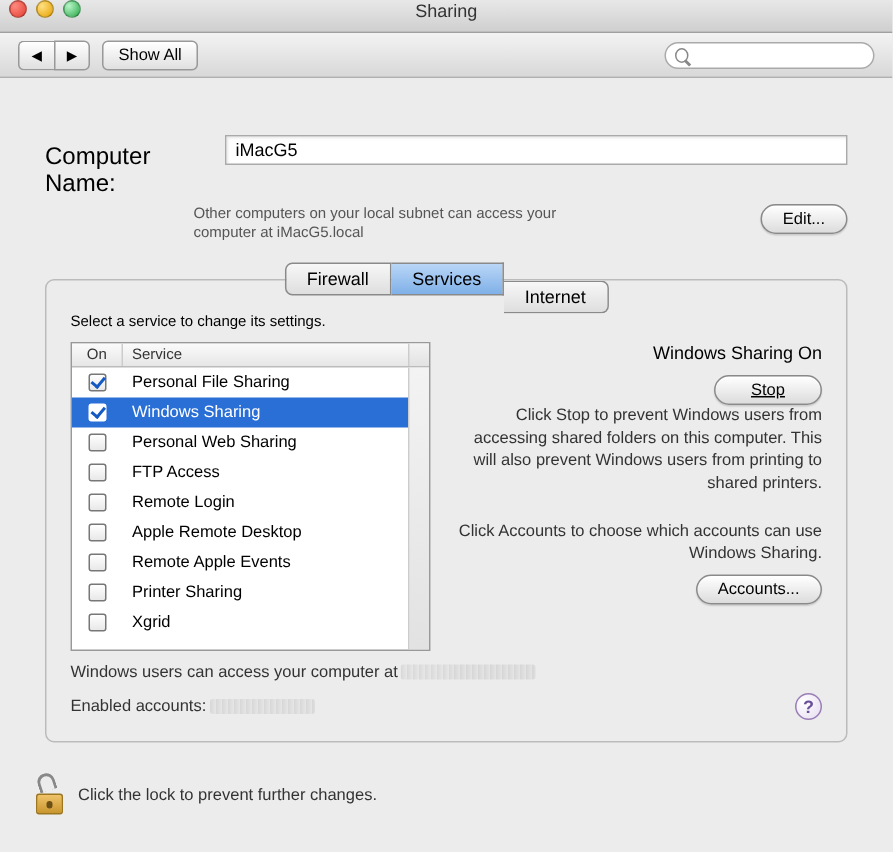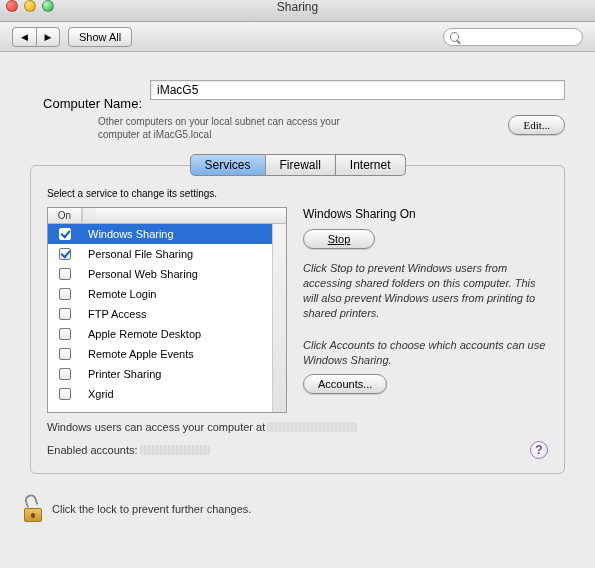--- a/index.html
+++ b/index.html
@@ -64,32 +64,32 @@
     display: flex;
     align-items: center;
     padding: 0 6px;
   }
   .search input { border: none; outline: none; width: 100%; font-size: 11px; background: transparent; }
   .mag { width:10px; height:10px; border:1.5px solid #888; border-radius:50%; position:relative; margin-right:4px; }
   .mag::after { content:''; position:absolute; width:5px; height:1.5px; background:#888; transform:rotate(45deg); bottom:-2px; right:-3px; }
 
   .content { padding: 16px 30px 8px 30px; }
   .row { display: flex; align-items: center; margin-bottom: 4px; }
-  .lbl { width: 120px; text-align: right; padding-right: 8px; font-size: 13px; margin-top: 28px; }
+  .lbl { width: 120px; text-align: left; padding-right: 8px; font-size: 16px; margin-top: 28px; }
   .textfield {
     flex: 1;
     height: 20px;
     border: 1px solid #aaa;
     background: #fff;
     padding: 0 6px;
     font-size: 12px;
     box-shadow: inset 1px 1px 2px rgba(0,0,0,0.1);
   }
-  .subnote { font-size: 10px; color: #555; margin-left: 68px; max-width: 260px; line-height: 1.3; }
-  .editbtn { margin-left: auto; font-family: Liberation Serif, serif; }
+  .subnote { font-size: 10px; color: #555; margin-left: 99px; max-width: 260px; line-height: 1.3; }
+  .editbtn { margin-left: auto; }
   .pillbtn {
     background: linear-gradient(#ffffff, #dcdcdc);
     border: 1px solid #8a8a8a;
     border-radius: 12px;
     height: 20px;
     padding: 0 14px;
     font-size: 11px;
     display: inline-flex; align-items: center; justify-content:center;
     box-shadow: 0 1px 0 rgba(255,255,255,0.7) inset, 0 1px 1px rgba(0,0,0,0.15);
     cursor: default;
@@ -112,21 +112,21 @@
   }
   .tab {
     border: 1px solid #8a8a8a;
     height: 22px;
     padding: 0 14px;
     font-size: 12px;
     display: flex; align-items: center;
     background: linear-gradient(#f7f7f7, #dedede);
   }
   .tab:first-child { border-top-left-radius: 5px; border-bottom-left-radius: 5px; }
-  .tab:last-child { border-top-right-radius: 5px; border-bottom-right-radius: 5px; }
+  .tab:last-child { border-top-right-radius: 5px; border-bottom-right-radius: 5px; margin-top: 12px; }
   .tab + .tab { border-left: none; }
   .tab.active { background: linear-gradient(#b9d6f7, #7fb0e8); }
 
   .instruct { font-size: 10px; margin-bottom: 8px; }
   .cols { display: flex; gap: 16px; }
   .listwrap {
     width: 240px;
     height: 206px;
     border: 1px solid #999;
     background: #fff;
@@ -164,23 +164,23 @@
     border-left: 2px solid #1559c3;
     border-bottom: 2px solid #1559c3;
     transform: rotate(-50deg);
     margin-top:-2px;
   }
   .svc-row.selected .checkbox.checked::after {
     border-color: #1559c3;
   }
   .svc-row.selected .checkbox { background:#fff; border-color:#fff; }
 
-  .rightcol { flex: 1; font-size: 11px; }
+  .rightcol { flex: 1; font-size: 11px; text-align: right; }
   .rc-title { font-size: 12px; margin-bottom: 8px; }
-  .rc-text { color: #333; margin: 12px 0 18px 0; line-height: 1.35; font-style: italic; }
+  .rc-text { color: #333; margin: 0 0 18px 0; line-height: 1.35; }
 
   .footer-row { font-size: 11px; color: #333; margin-top: 8px; display:flex; align-items:center;}
   .smudge { display:inline-block; width:90px; height:10px; background: repeating-linear-gradient(90deg,#d7d7d7,#e6e6e6 4px); border-radius:2px; margin-left:2px;}
   .smudge.short { width:70px; }
   .help {
     width:18px; height:18px; border-radius:50%;
     border:1px solid #9a7eb8;
     background: radial-gradient(circle at 30% 30%, #fff, #e6dcf0);
     color:#6a4f99; font-weight:bold; font-size:12px;
     display:flex; align-items:center; justify-content:center;
@@ -228,64 +228,65 @@
     <div class="lbl">Computer Name:</div>
     <input class="textfield" value="iMacG5" style="">
   </div>
   <div style="display:flex; align-items:flex-start;">
     <div class="subnote">Other computers on your local subnet can access your computer at iMacG5.local</div>
     <div class="editbtn"><div class="pillbtn">Edit...</div></div>
   </div>
 
   <div class="panel">
     <div class="tabs" id="tabs">
+        <div class="tab">Firewall</div>
         <div class="tab active">Services</div>
-        <div class="tab">Firewall</div>
         <div class="tab">Internet</div>
       </div>
 
     <div class="instruct">Select a service to change its settings.</div>
 
     <div class="cols">
       <div class="listwrap">
         <div class="listhead">
           <div class="col-on">On</div>
+          <div class="col-svc">Service</div>
           <div class="scrollgutter"></div>
         </div>
         <div class="listbody">
           <div class="rows" id="svc-rows">
+              <div class="svc-row">
+                <div class="cb">
+                  <div class="checkbox checked"></div>
+                </div>
+                <div class="nm">Personal File Sharing</div>
+              </div>
               <div class="svc-row selected">
                 <div class="cb">
                   <div class="checkbox checked"></div>
                 </div>
                 <div class="nm">Windows Sharing</div>
               </div>
               <div class="svc-row">
                 <div class="cb">
-                  <div class="checkbox checked"></div>
-                </div>
-                <div class="nm">Personal File Sharing</div>
-              </div>
-              <div class="svc-row">
-                <div class="cb">
                   <div class="checkbox"></div>
                 </div>
                 <div class="nm">Personal Web Sharing</div>
               </div>
               <div class="svc-row">
                 <div class="cb">
                   <div class="checkbox"></div>
                 </div>
+                <div class="nm">FTP Access</div>
+              </div>
+              <div class="svc-row">
+                <div class="cb">
+                  <div class="checkbox"></div>
+                </div>
                 <div class="nm">Remote Login</div>
-              </div>
-              <div class="svc-row">
-                <div class="cb">
-                  <div class="checkbox"></div>
-                </div>
-                <div class="nm">FTP Access</div>
               </div>
               <div class="svc-row">
                 <div class="cb">
                   <div class="checkbox"></div>
                 </div>
                 <div class="nm">Apple Remote Desktop</div>
               </div>
               <div class="svc-row">
                 <div class="cb">
                   <div class="checkbox"></div>

